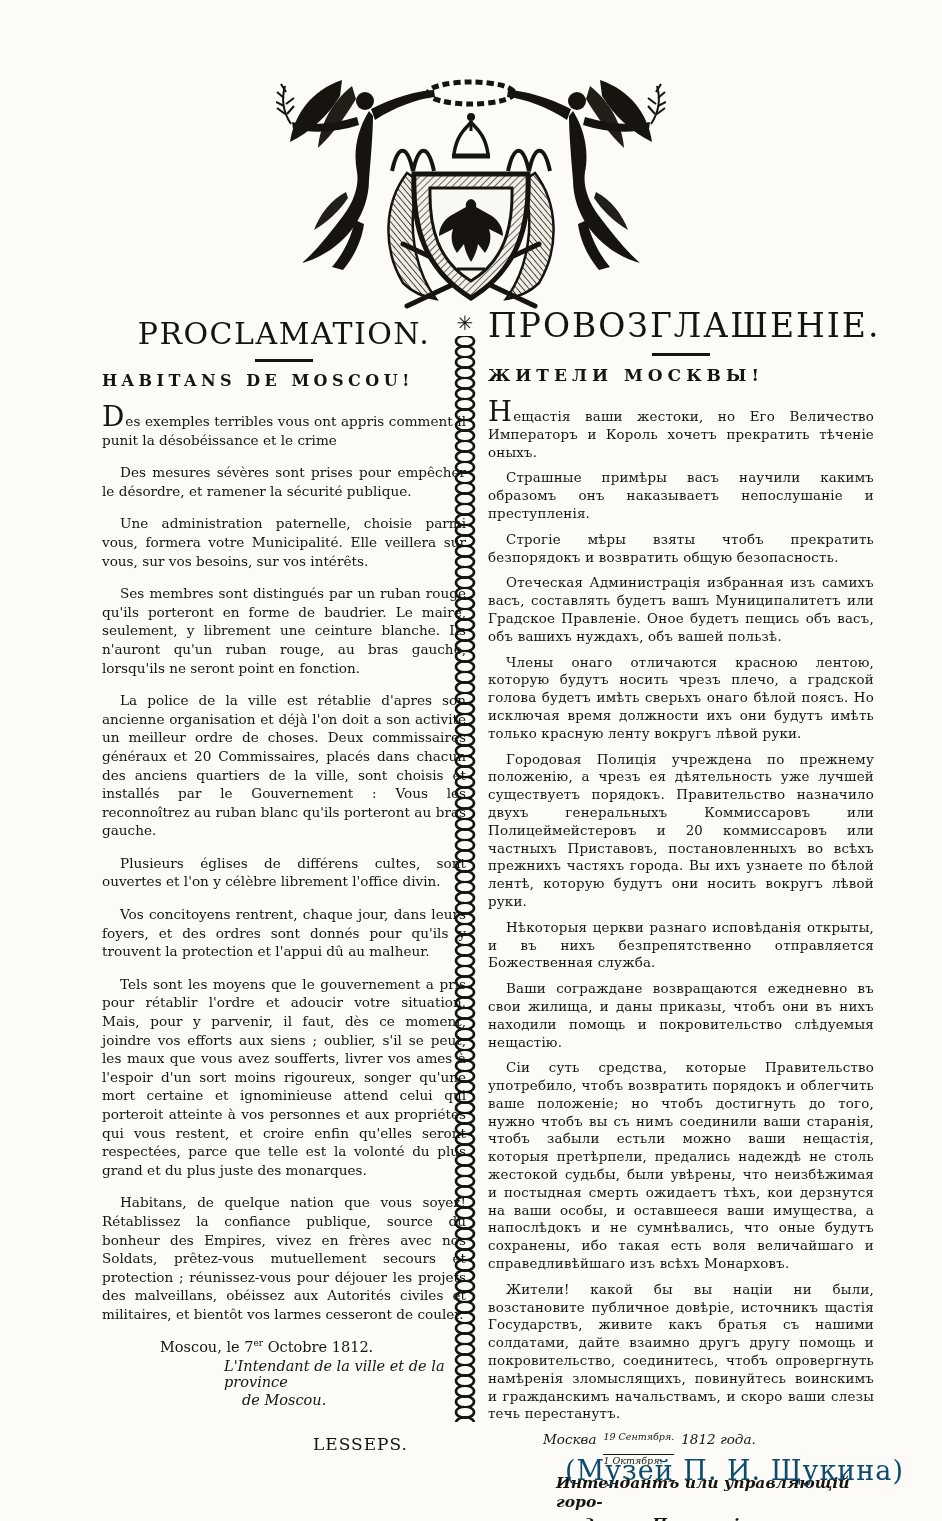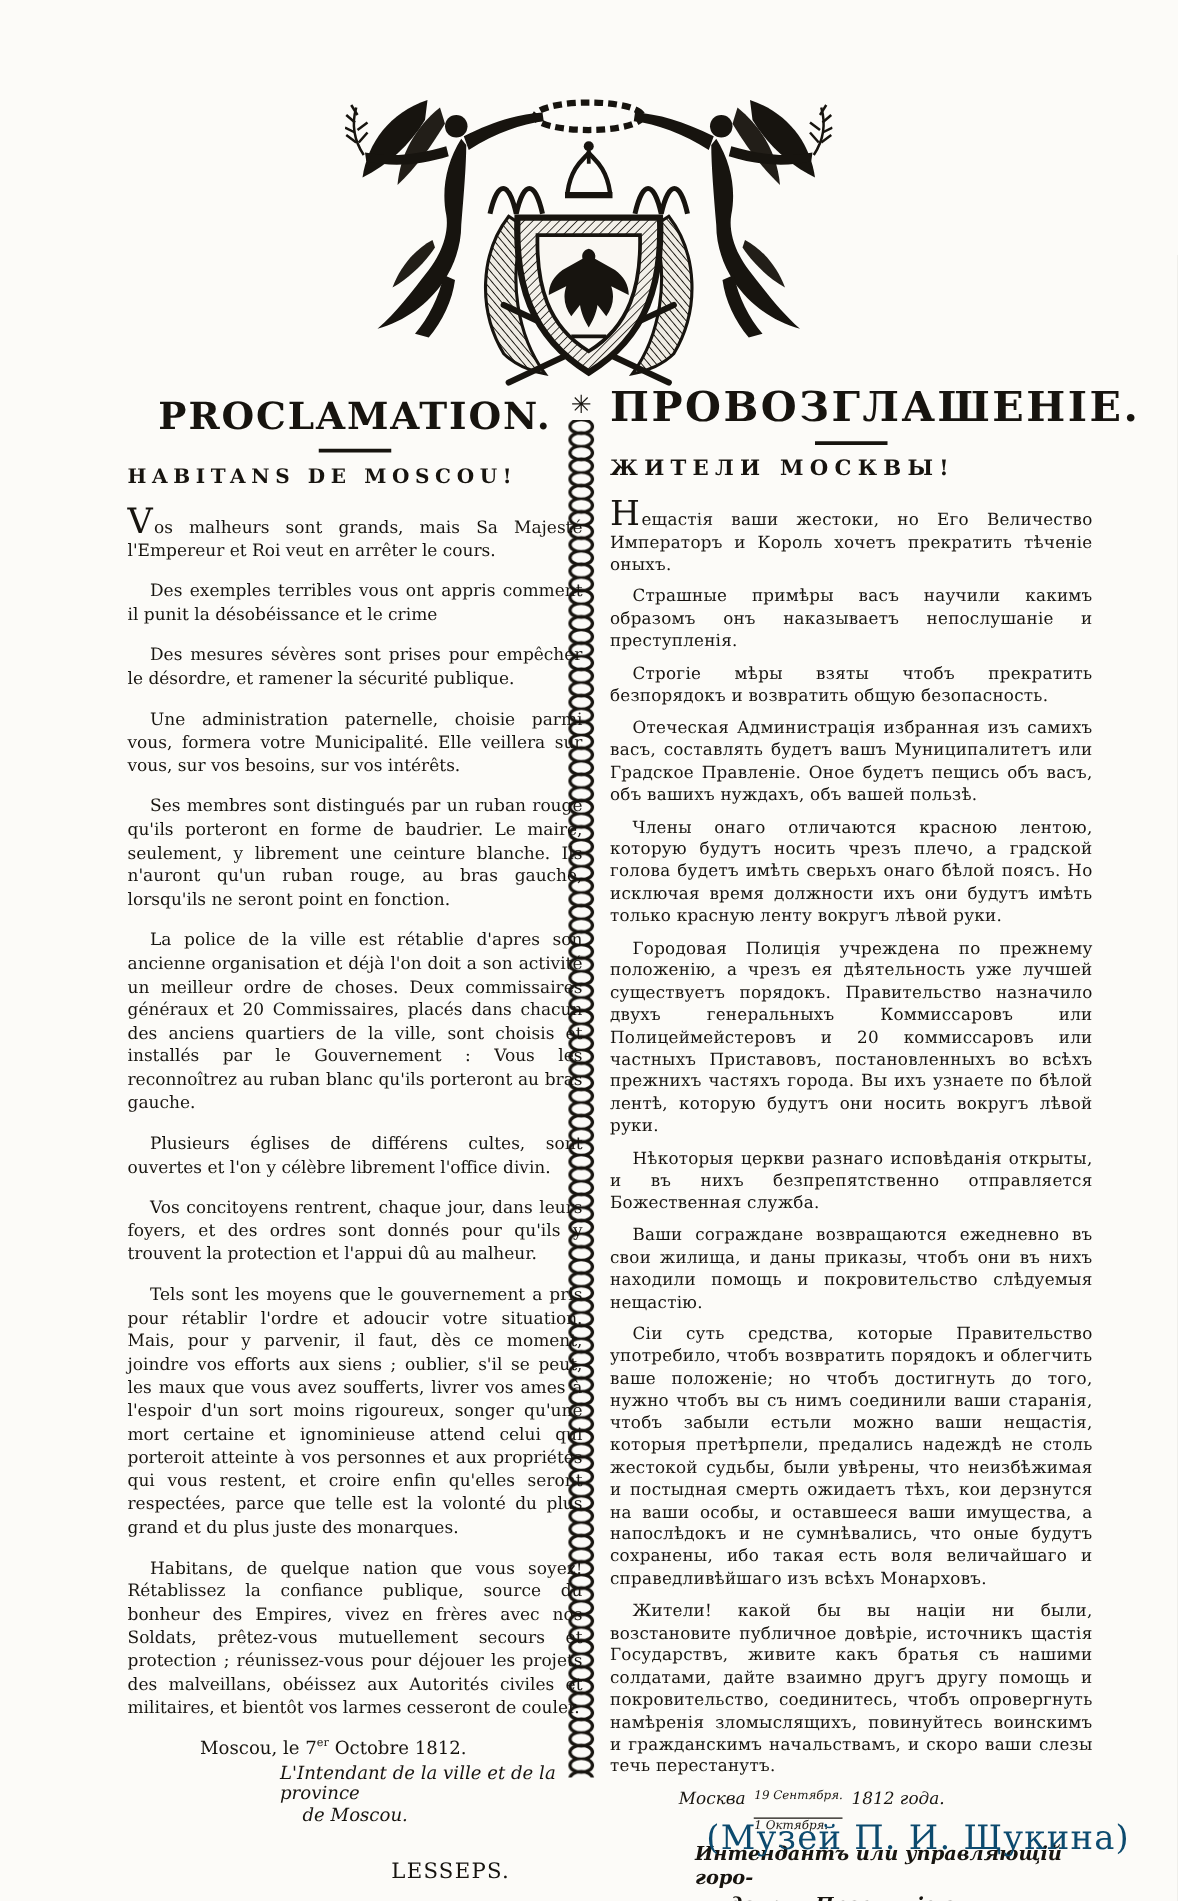--- a/index.html
+++ b/index.html
@@ -13,21 +13,21 @@
     color:#17140f;
   }
   
   .emblem{position:absolute;left:276px;top:72px;width:390px;height:248px;}
   
   .divider{position:absolute;left:450px;top:314px;width:30px;height:1110px;}
   
   .col{position:absolute;}
   .col-fr{left:102px;top:316px;width:364px;}
   .col-ru{left:488px;top:306px;width:386px;}
-  .doc-title{margin:0;text-align:center;font-weight:700;}
+  .doc-title{margin:0;text-align:center;font-weight:400;}
   .title-fr{font-size:30px;letter-spacing:1.5px;}
   .title-ru{font-size:33px;letter-spacing:2px;}
   .title-rule{width:58px;height:3px;background:#17140f;margin:8px auto 9px;}
   .subtitle{margin:0 0 15px;font-weight:700;}
   .subtitle-fr{font-size:16px;letter-spacing:4.5px;}
   .subtitle-ru{font-size:17px;letter-spacing:5px;}
   .body p{margin:0 0 14px;text-align:justify;text-indent:18px;}
   .body-fr p{font-size:13.6px;line-height:18.6px;}
   .body-ru p{font-size:13.4px;line-height:17.8px;margin-bottom:8px;letter-spacing:.2px;}
   .body p:first-child{text-indent:0;}
@@ -134,21 +134,20 @@
     <text x="15" y="16" font-size="20" text-anchor="middle" fill="#17140f">✳</text>
     <rect x="0" y="22" width="30" height="1086" fill="url(#chain)"></rect>
   </svg>
 
   <div class="col col-fr">
     <h1 class="doc-title title-fr">PROCLAMATION.</h1>
     <div class="title-rule"></div>
     <h2 class="subtitle subtitle-fr">HABITANS DE MOSCOU!</h2>
 
     <div class="body body-fr">
-        <p>Vos malheurs sont grands, mais Sa Majesté l'Empereur et Roi veut en arrêter le cours.</p>
         <p>Des exemples terribles vous ont appris comment il punit la désobéissance et le crime</p>
         <p>Des mesures sévères sont prises pour empêcher le désordre, et ramener la sécurité publique.</p>
         <p>Une administration paternelle, choisie parmi vous, formera votre Municipalité. Elle veillera sur vous, sur vos besoins, sur vos intérêts.</p>
         <p>Ses membres sont distingués par un ruban rouge qu'ils porteront en forme de baudrier. Le maire, seulement, y librement une ceinture blanche. Ils n'auront qu'un ruban rouge, au bras gauche, lorsqu'ils ne seront point en fonction.</p>
         <p>La police de la ville est rétablie d'apres son ancienne organisation et déjà l'on doit a son activité un meilleur ordre de choses. Deux commissaires généraux et 20 Commissaires, placés dans chacun des anciens quartiers de la ville, sont choisis et installés par le Gouvernement : Vous les reconnoîtrez au ruban blanc qu'ils porteront au bras gauche.</p>
         <p>Plusieurs églises de différens cultes, sont ouvertes et l'on y célèbre librement l'office divin.</p>
         <p>Vos concitoyens rentrent, chaque jour, dans leurs foyers, et des ordres sont donnés pour qu'ils y trouvent la protection et l'appui dû au malheur.</p>
         <p>Tels sont les moyens que le gouvernement a pris pour rétablir l'ordre et adoucir votre situation. Mais, pour y parvenir, il faut, dès ce moment, joindre vos efforts aux siens ; oublier, s'il se peut, les maux que vous avez soufferts, livrer vos ames à l'espoir d'un sort moins rigoureux, songer qu'une mort certaine et ignominieuse attend celui qui porteroit atteinte à vos personnes et aux propriétés qui vous restent, et croire enfin qu'elles seront respectées, parce que telle est la volonté du plus grand et du plus juste des monarques.</p>
         <p>Habitans, de quelque nation que vous soyez! Rétablissez la confiance publique, source du bonheur des Empires, vivez en frères avec nos Soldats, prêtez-vous mutuellement secours et protection ; réunissez-vous pour déjouer les projets des malveillans, obéissez aux Autorités civiles et militaires, et bientôt vos larmes cesseront de couler.</p>
       </div>

